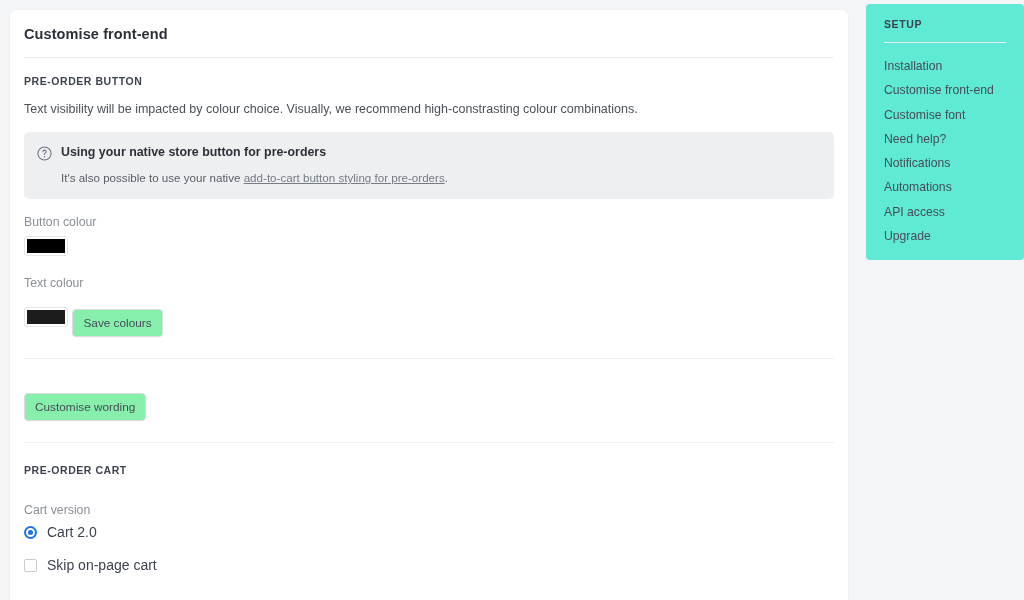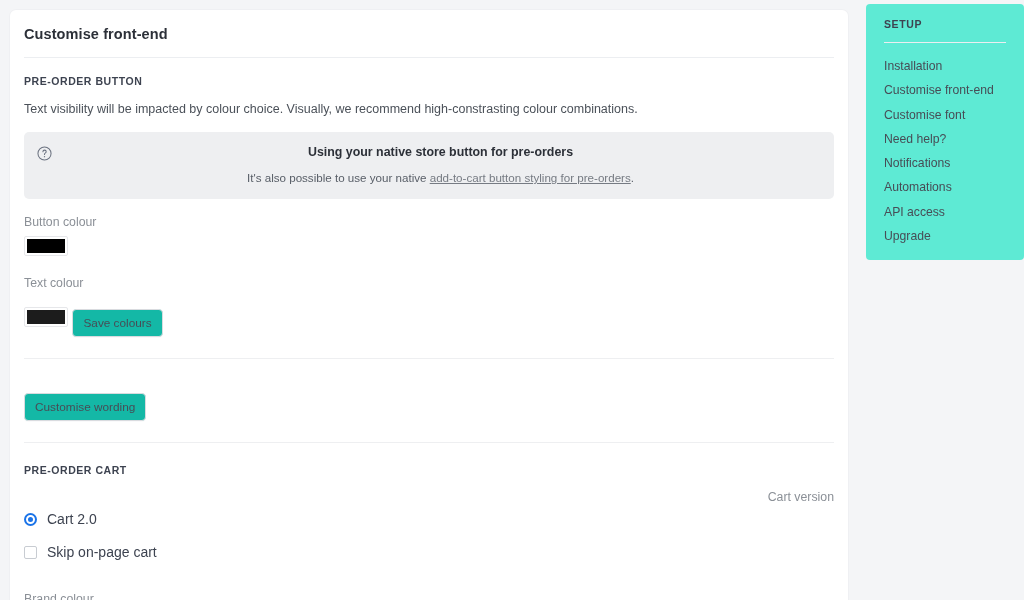--- a/index.html
+++ b/index.html
@@ -69,21 +69,20 @@
   }
 
   
   .banner {
     background: #eeeff1;
     border-radius: 5px;
     display: flex;
     align-items: flex-start;
     gap: 9px;
     padding: 13px 14px 14px 13px;
-    text-align: center;
   }
   .banner-icon {
     flex: 0 0 auto;
     width: 15px;
     height: 15px;
     margin-top: 1px;
     color: #6b7280;
   }
   .banner-icon svg { display: block; }
   .banner-title {
@@ -120,21 +119,21 @@
     line-height: 0;
   }
   .swatch {
     width: 38px;
     height: 14px;
     display: block;
   }
 
   .btn {
     display: inline-block;
-    background: #14b8a6;
+    background: #86efac;
     border: 1px solid #d9dbdf;
     border-radius: 4px;
     font-family: "Liberation Sans", sans-serif;
     font-size: 11.8px;
     color: #474d56;
     padding: 6px 10px 6px 10px;
     cursor: pointer;
     box-shadow: 0 1px 0 rgba(16,24,40,0.02);
   }
 
@@ -263,21 +262,21 @@
 
     <div class="section" style="padding-top:21px;">
       <button class="btn" style="margin-top:13px;">Customise wording</button>
     </div>
 
     <div class="rule" style="margin-top:21px;"></div>
 
     <div class="section" style="padding-top:21px;">
       <div class="section-heading">PRE-ORDER CART</div>
 
-      <div class="field-label" style="margin-top:14px;text-align:right;">Cart version</div>
+      <div class="field-label" style="margin-top:27px;">Cart version</div>
 
       <div class="choice-row" style="margin-top:7px;">
         <span class="radio-outer">
           <span class="radio-ring"></span>
         </span>
         <span class="choice-label">Cart 2.0</span>
       </div>
 
       <div class="choice-row" style="margin-top:17px;">
         <span class="checkbox"></span>

